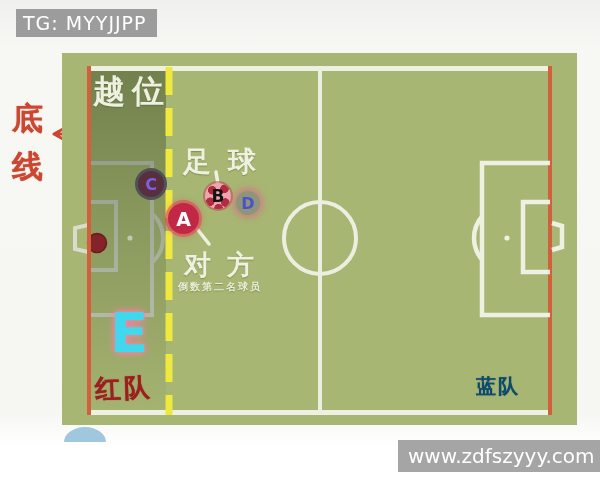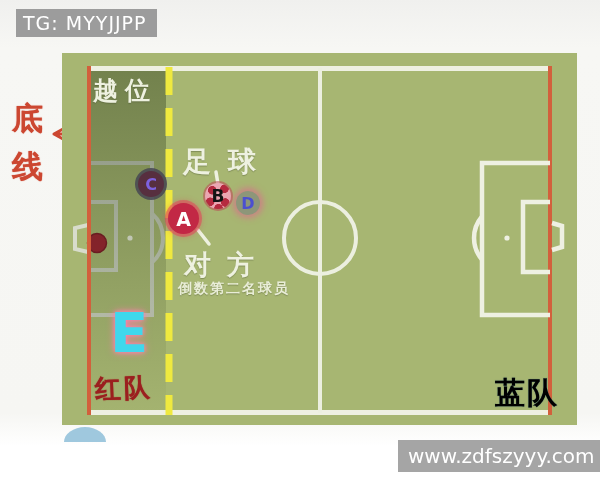--- a/index.html
+++ b/index.html
@@ -22,32 +22,32 @@
   }
   .endline-arrow{position:absolute;left:46px;top:126px;}
   
   .field{
     position:absolute;left:62px;top:53px;width:515px;height:372px;
     background:#a7b672;
   }
   .field svg{position:absolute;left:0;top:0;}
   .ftxt{position:absolute;color:#eef1e0;font-weight:bold;white-space:nowrap;
         text-shadow:0 1px 1px rgba(60,70,40,0.35);}
-  .offside-area{left:31px;top:20px;font-size:25px;letter-spacing:7px;line-height:36px;}
+  .offside-area{left:31px;top:20px;font-size:32px;letter-spacing:7px;line-height:36px;}
   .football-label{left:121px;top:90px;font-size:28px;letter-spacing:17px;}
   .opponent-label{left:122px;top:194px;font-size:27px;letter-spacing:16px;}
-  .opponent-sub{left:116px;top:227px;font-size:14px;letter-spacing:2px;color:#e9edd7;}
+  .opponent-sub{left:116px;top:227px;font-size:10px;letter-spacing:2px;color:#e9edd7;}
   .marker-e{
     position:absolute;left:48px;top:250px;font-size:56px;font-weight:bold;
     color:#3fd8ec;text-shadow:0 0 4px #ff7fae,0 0 9px #ff7fae;line-height:60px;
   }
   .red-team{position:absolute;left:33px;top:318px;font-size:26px;font-weight:bold;
     color:#9b1f1f;letter-spacing:3px;transform:rotate(-2deg);text-shadow:0 0 1px #9b1f1f;}
-  .blue-team{position:absolute;left:433px;top:320px;font-size:30px;font-weight:bold;
-    color:#000000;letter-spacing:2px;text-shadow:0 0 1px #39636e;}
+  .blue-team{position:absolute;left:414px;top:320px;font-size:20px;font-weight:bold;
+    color:#0c4a6e;letter-spacing:2px;text-shadow:0 0 1px #39636e;}
   
   .chip{position:absolute;border-radius:50%;display:flex;align-items:center;
         justify-content:center;font-weight:bold;}
   .chip-c{left:76px;top:118px;width:26px;height:26px;background:#572f3f;
           box-shadow:0 0 0 3px rgba(70,70,82,0.85);color:#7d62e0;font-size:16px;}
   .chip-a{left:106px;top:150px;width:31px;height:31px;background:#c22845;
           box-shadow:0 0 0 3px rgba(225,70,90,0.55),0 0 6px 2px rgba(225,70,90,0.45);
           color:#ffffff;font-size:19px;}
   .chip-b{left:143px;top:130px;width:26px;height:26px;background:#eba6b2;
           background-image:

